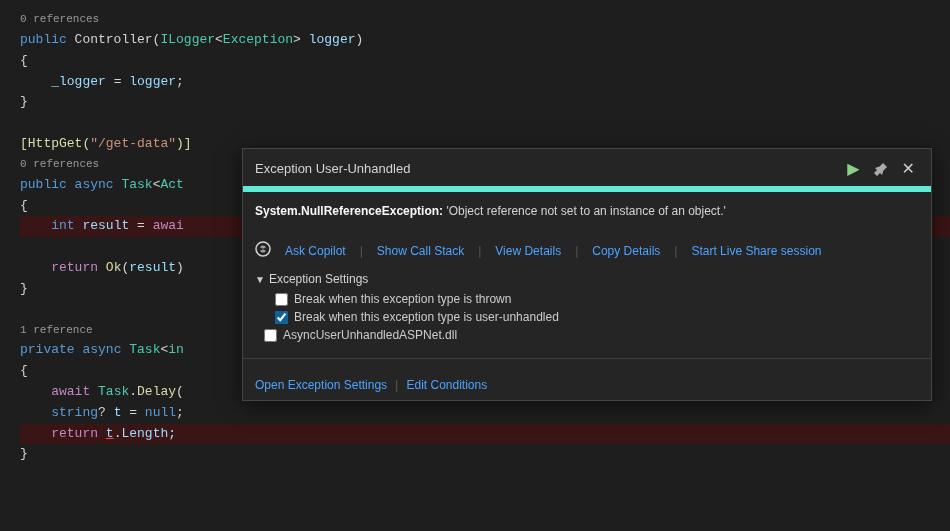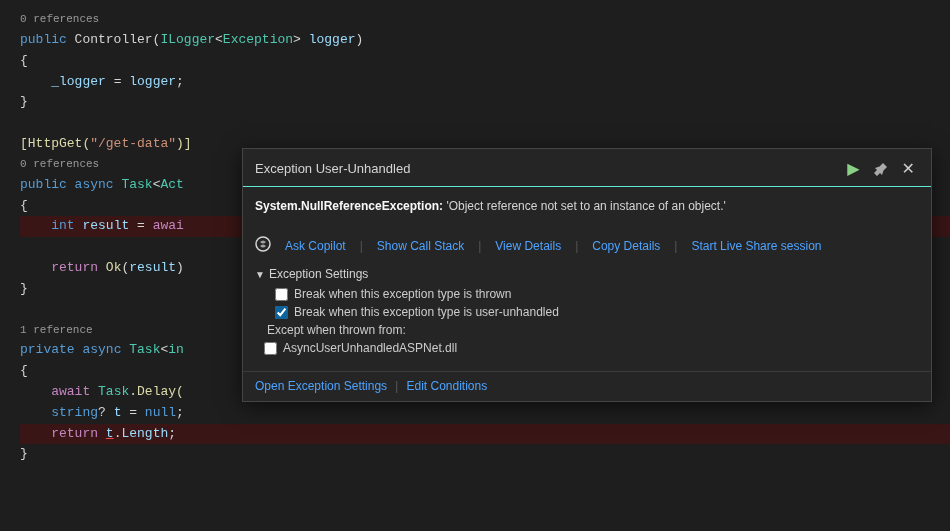--- a/index.html
+++ b/index.html
@@ -50,21 +50,21 @@
       border: 1px solid #454545;
       box-shadow: 0 4px 20px rgba(0,0,0,0.6);
       z-index: 100;
     }
 
     .popup-header {
       display: flex;
       align-items: center;
       justify-content: space-between;
       padding: 8px 12px 6px 12px;
-      border-bottom: 1px solid #5eead4;
+      border-bottom: 6px solid #5eead4;
       gap: 8px;
     }
 
     .popup-title {
       color: #d4d4d4;
       font-family: 'Segoe UI', sans-serif;
       font-size: 13px;
       font-weight: normal;
     }
 
@@ -179,21 +179,21 @@
       display: flex;
       align-items: center;
       gap: 6px;
       margin-left: 9px;
       font-size: 12px;
       color: #cccccc;
       margin-bottom: 6px;
     }
 
     .popup-footer {
-      padding: 6px 12px 8px 12px;
+      padding: 18px 12px 8px 12px;
       border-top: 1px solid #3c3c3c;
       display: flex;
       align-items: center;
       gap: 0;
       font-family: 'Segoe UI', sans-serif;
     }
 
     .footer-link {
       color: #4da3ff;
       cursor: pointer;
@@ -340,21 +340,20 @@
         <span>Exception Settings</span>
       </div>
       <div class="checkbox-row">
         <input type="checkbox" style="">
         <label>Break when this exception type is thrown</label>
       </div>
       <div class="checkbox-row">
         <input type="checkbox" checked="" style="">
         <label>Break when this exception type is user-unhandled</label>
       </div>
-      <div class="except-when">Except when thrown from:</div>
       <div class="dll-row">
         <input type="checkbox" style="">
         <label>AsyncUserUnhandledASPNet.dll</label>
       </div>
     </div>
   </div>
 
   <div class="popup-footer">
     <a class="footer-link">Open Exception Settings</a>
     <span class="footer-sep">|</span>

